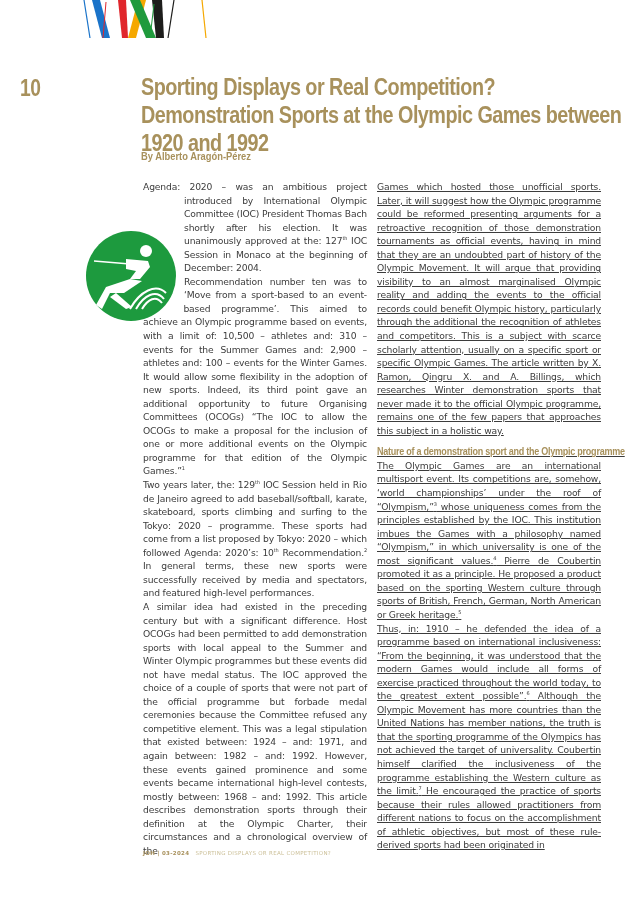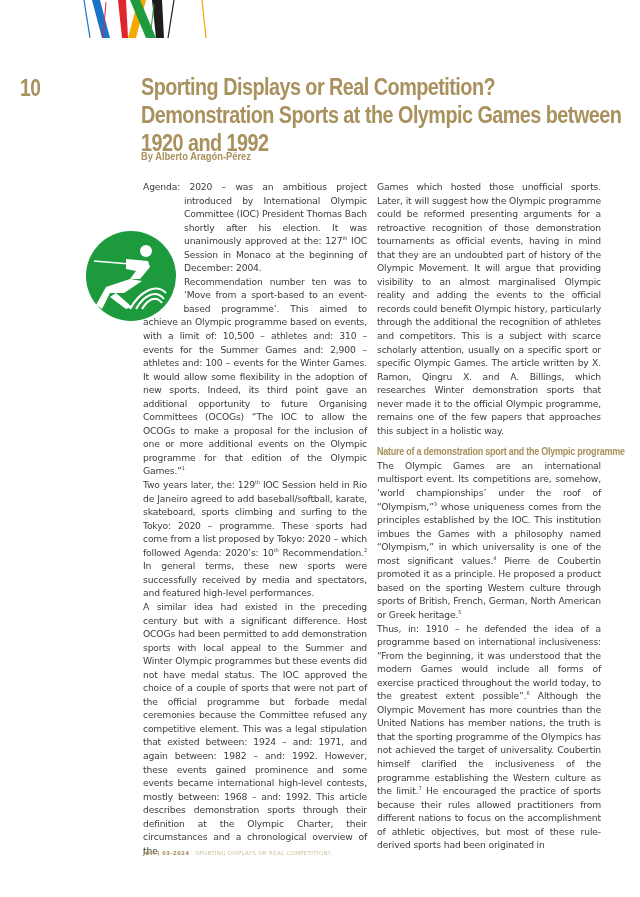--- a/index.html
+++ b/index.html
@@ -9,21 +9,21 @@
   .page-num { position: absolute; left: 20px; top: 74px; font-family: "Liberation Sans", sans-serif;
               font-weight: bold; font-size: 24px; color: #a8915c; letter-spacing: -0.5px; transform: scaleX(0.8); transform-origin: left; }
   .title { position: absolute; left: 141px; top: 73px; width: 480px; margin: 0;
            font-family: "Liberation Sans", sans-serif; font-weight: bold; font-size: 23px; line-height: 28px;
            color: #a8915c; letter-spacing: -0.6px; transform: scaleX(0.86); transform-origin: left top; width: 560px; }
   .byline { position: absolute; left: 141px; top: 150px; font-family: "Liberation Sans", sans-serif; font-weight: bold;
             font-size: 11px; color: #a8915c; transform: scaleX(0.85); transform-origin: left; }
   .col { position: absolute; top: 180px; width: 224px; font-size: 9.2px; line-height: 13.55px;
          text-align: justify; font-family: "DejaVu Sans", sans-serif; color: #3c3c3c; letter-spacing: -0.15px; }
   .col-left { left: 143px; }
-  .col-right { left: 377px; }
+  .col-right { left: 377px; text-decoration: underline; }
   .col p { margin: 0; }
   .emblem { float: left; width: 90px; height: 90px; margin: 51px 8px 4px -57px; shape-outside: circle(50%); border-radius: 50%; }
   .emblem svg { width: 90px; height: 90px; display: block; }
   .section-head { font-family: "Liberation Sans", sans-serif; font-weight: bold; color: #a8915c; font-size: 10.5px;
                   margin: 8px 0 0 0 !important; letter-spacing: -0.3px; white-space: nowrap; transform: scaleX(0.86); transform-origin: left; }
   sup { font-size: 5px; vertical-align: super; line-height: 0; }
   .footer { position: absolute; left: 143px; top: 850px; font-size: 5.5px; letter-spacing: 0.3px; font-family: "DejaVu Sans", sans-serif; }
   .footer .journal { color: #a8915c; font-weight: bold; }
   .footer .running { color: #cbbf97; margin-left: 4px; }
 </style>

